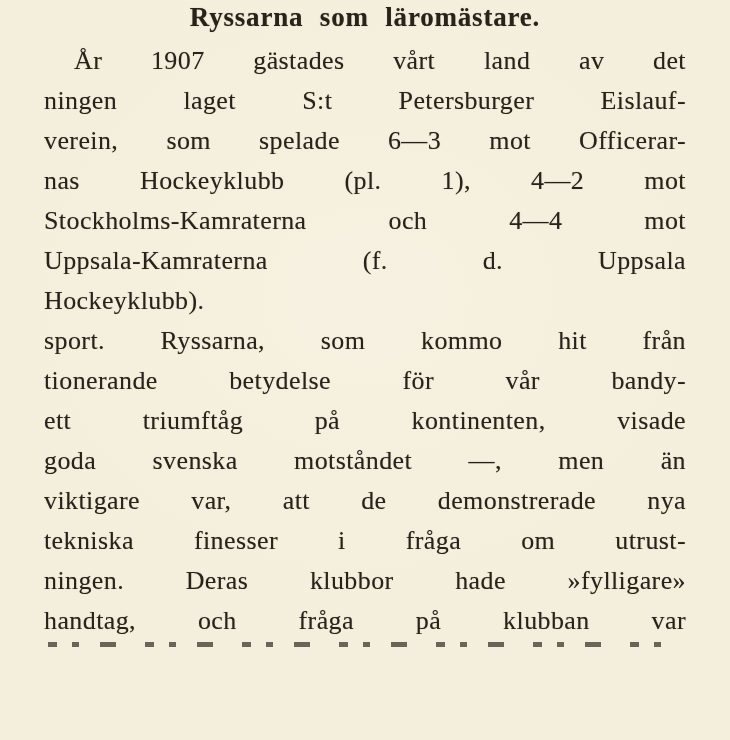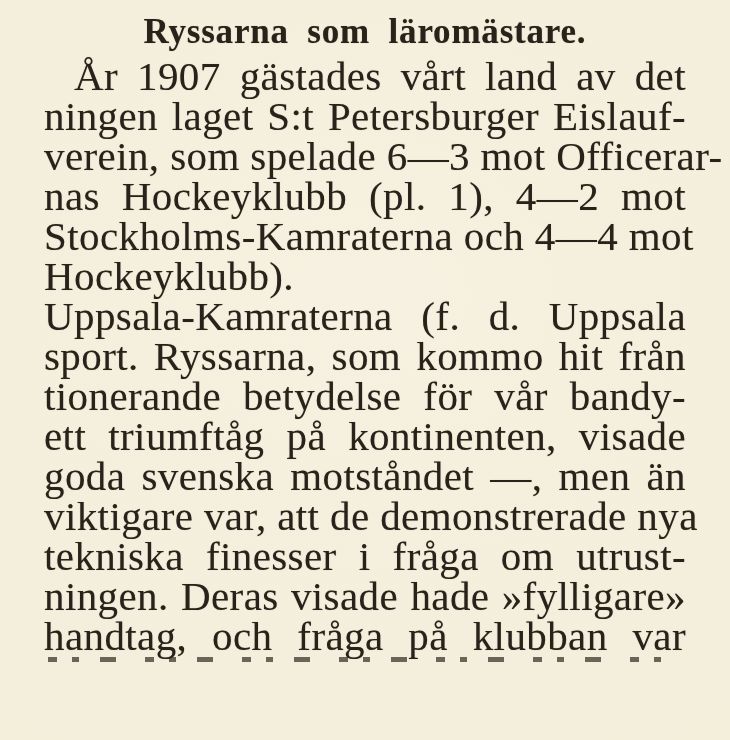--- a/index.html
+++ b/index.html
@@ -16,34 +16,33 @@
     width: 730px;
     height: 740px;
     box-sizing: border-box;
     background: radial-gradient(140% 120% at 50% 40%, #f6f1e0 0%, #f3eeda 65%, #eee8d0 100%);
     color: #29221a;
     font-family: "Liberation Serif", "DejaVu Serif", serif;
     overflow: hidden;
   }
   .title {
     margin: 0;
-    padding-top: 15px;
     height: 34px;
     line-height: 34px;
     text-align: center;
-    font-size: 35px;
+    font-size: 27px;
     font-weight: bold;
     letter-spacing: 0.8px;
     word-spacing: 9px;
     text-shadow: 0 0 1px rgba(41,34,26,0.35);
   }
   .text-block {
     margin-top: 7px;
     padding: 0 44px;
-    font-size: 41px;
+    font-size: 26px;
     letter-spacing: 0.4px;
     text-shadow: 0 0 1px rgba(41,34,26,0.30);
   }
   .line {
     height: 40px;
     line-height: 40px;
     text-align: justify;
     text-align-last: justify;
     white-space: nowrap;
     overflow: visible;
@@ -79,32 +78,32 @@
   <h1 class="title">Ryssarna som läromästare.</h1>
 
   <div class="text-block">
 
     <div class="paragraph">
       <div class="line indent">År 1907 gästades vårt land av det</div>
       <div class="line">ningen laget S:t Petersburger Eislauf-</div>
       <div class="line">verein, som spelade 6—3 mot Officerar-</div>
       <div class="line">nas Hockeyklubb (pl. 1), 4—2 mot</div>
       <div class="line">Stockholms-Kamraterna och 4—4 mot</div>
+      <div class="line">Uppsala-Kamraterna (f. d. Uppsala</div>
       <div class="line no-justify">Hockeyklubb).</div>
-      <div class="line">Uppsala-Kamraterna (f. d. Uppsala</div>
     </div>
 
     <div class="paragraph">
       <div class="line">sport. Ryssarna, som kommo hit från</div>
       <div class="line">tionerande betydelse för vår bandy-</div>
       <div class="line">ett triumftåg på kontinenten, visade</div>
       <div class="line">goda svenska motståndet —, men än</div>
       <div class="line">viktigare var, att de demonstrerade nya</div>
       <div class="line">tekniska finesser i fråga om utrust-</div>
-      <div class="line">ningen. Deras visade hade »fylligare»</div>
+      <div class="line">ningen. Deras klubbor hade »fylligare»</div>
       <div class="line">handtag, och fråga på klubban var</div>
     </div>
 
   </div>
 
   <div class="clipped-next-line"></div>
 
 </div>
 
 </body></html>

